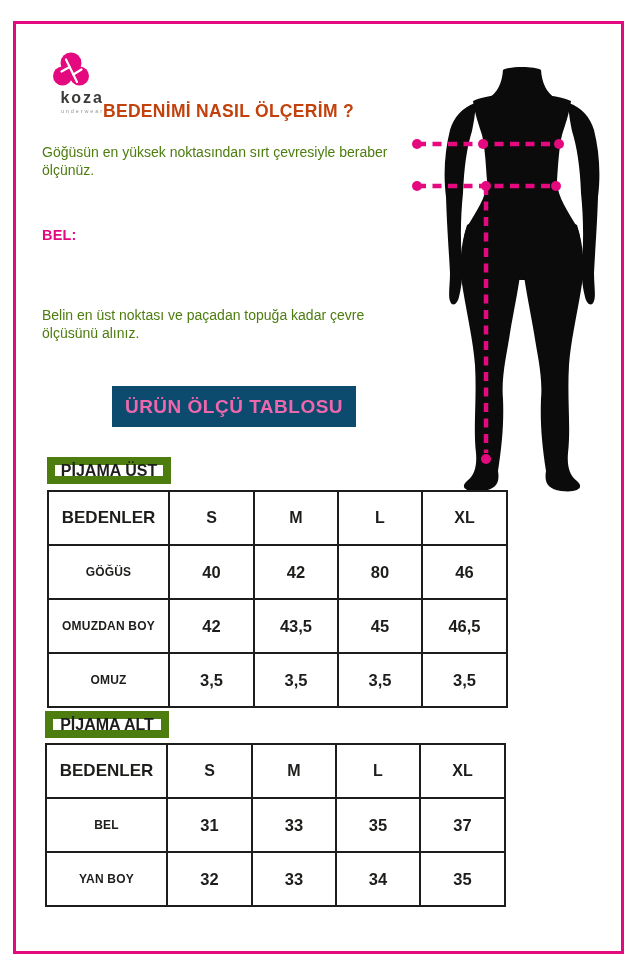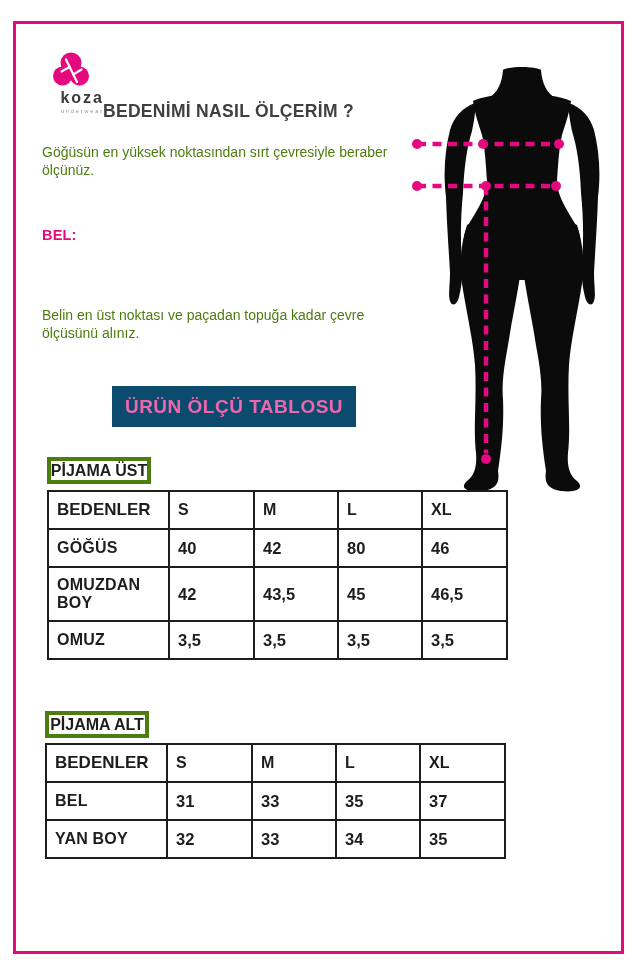--- a/index.html
+++ b/index.html
@@ -20,21 +20,21 @@
   }
 
   
   .logo { position: absolute; left: 38px; top: 52px; width: 66px; text-align: right; }
   .logo svg { display: block; margin: 0 auto; }
   .logo-name { font-size: 16px; font-weight: 700; color: #3a3a38; letter-spacing: 2px; line-height: 1.05; }
   .logo-sub  { font-size: 5.5px; letter-spacing: 1.9px; color: #96948f; margin-top: 1px; }
 
   .page-title {
     position: absolute; left: 103px; top: 101px;
-    font-size: 17.5px; font-weight: 700; color: #404040; letter-spacing: 0.3px;
+    font-size: 17.5px; font-weight: 700; color: #c2410c; letter-spacing: 0.3px;
     white-space: nowrap;
   }
 
   
   .measure-section { position: absolute; left: 42px; width: 350px; }
   .sec-gogus  { top: 140px; }
   .sec-bel    { top: 227px; }
   .sec-yanboy { top: 303px; }
   .section-heading { font-size: 14.5px; font-weight: 700; color: #E5097F; letter-spacing: 0.2px; }
   .section-body { margin-top: 4px; font-size: 14px; line-height: 17.5px; color: #4d7c0f; }
@@ -45,44 +45,44 @@
     background: #0c4a6e; color: #EE67AD;
     display: flex; align-items: center; justify-content: center;
     font-size: 19px; font-weight: 700; letter-spacing: 0.5px; white-space: nowrap;
   }
 
   
   .figure { position: absolute; left: 405px; top: 55px; }
 
   
   .tbl-label-box {
-    position: absolute; width: 104px; height: 27px;
-    border: 4px solid #4d7c0f; background: #fff;
+    position: absolute; width: 124px; height: 27px;
+    border: 8px solid #4d7c0f; background: #fff;
     display: flex; align-items: center; justify-content: center;
     font-size: 16px; font-weight: 700; white-space: nowrap;
   }
   .box-ust { left: 47px; top: 457px; }
   .box-alt { left: 45px; top: 711px; }
 
   
   table.size-table {
     position: absolute;
     border-collapse: collapse; table-layout: fixed;
     background: #fff;
   }
   .t1 { left: 47px; top: 490px; width: 459px; }
   .t2 { left: 45px; top: 743px; width: 459px; }
   table.size-table td, table.size-table th {
-    border: 2px solid #1d1d1b; text-align: left; vertical-align: middle;
-    height: 38px; padding: 8px;
+    border: 2px solid #1d1d1b; text-align: center; vertical-align: middle;
+    height: 54px; padding: 0;
   }
   .t2 td, .t2 th { height: 39px; }
   th.hdr-label { font-size: 17px; font-weight: 700; }
   th.hdr-size  { font-size: 16px; font-weight: 700; }
-  td.row-label { font-size: 16px; font-weight: 700; letter-spacing: 0.2px; }
+  td.row-label { font-size: 12px; font-weight: 700; letter-spacing: 0.2px; }
   td.val       { font-size: 16.5px; font-weight: 700; }
 </style>
 </head>
 <body>
 
 <div class="frame"></div>
 
 <div class="logo">
   <svg width="40" height="38" viewBox="0 0 40 38">
     <g fill="#E5097F">

